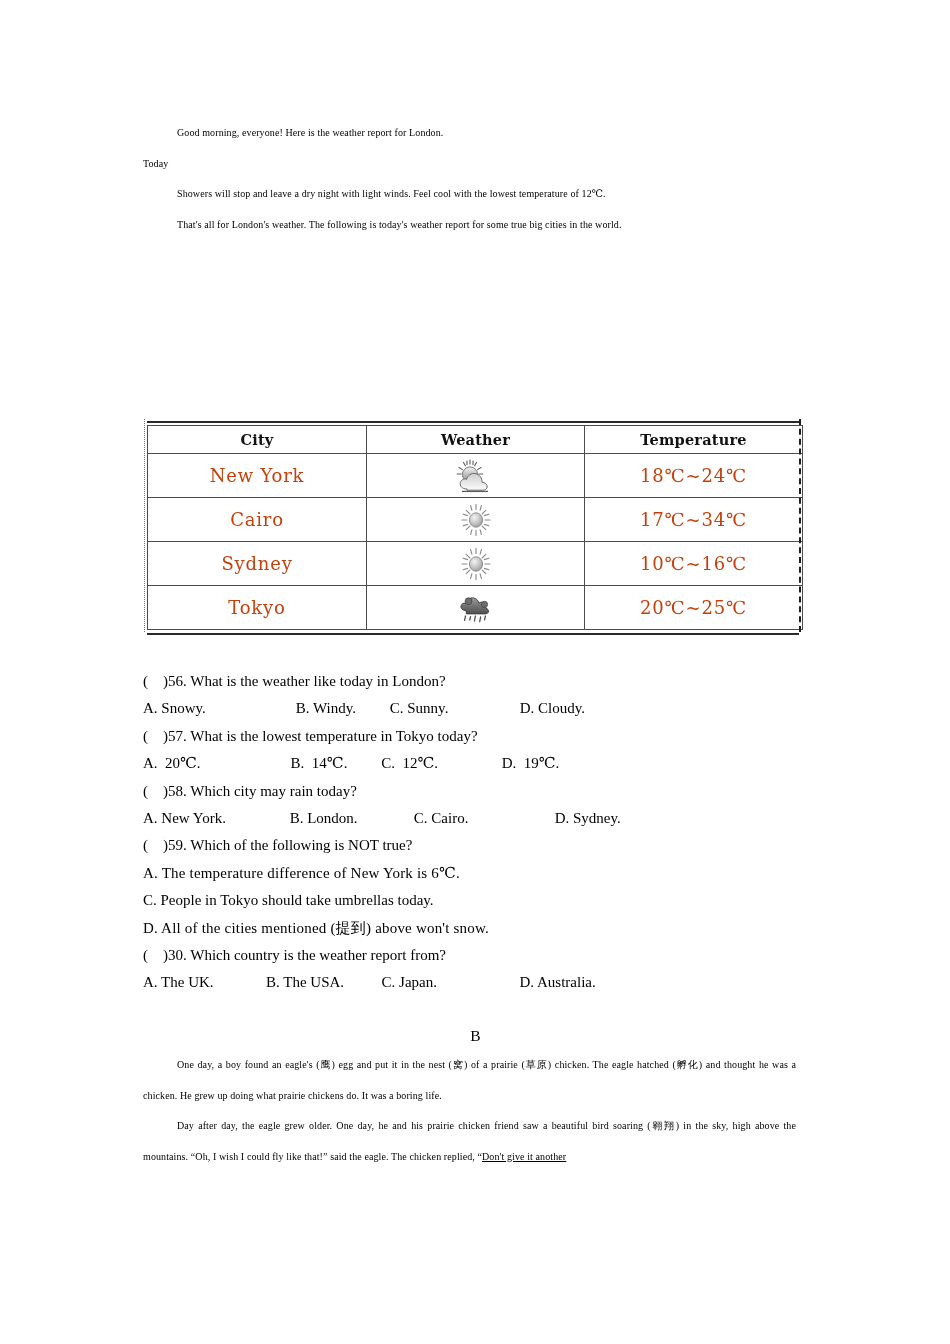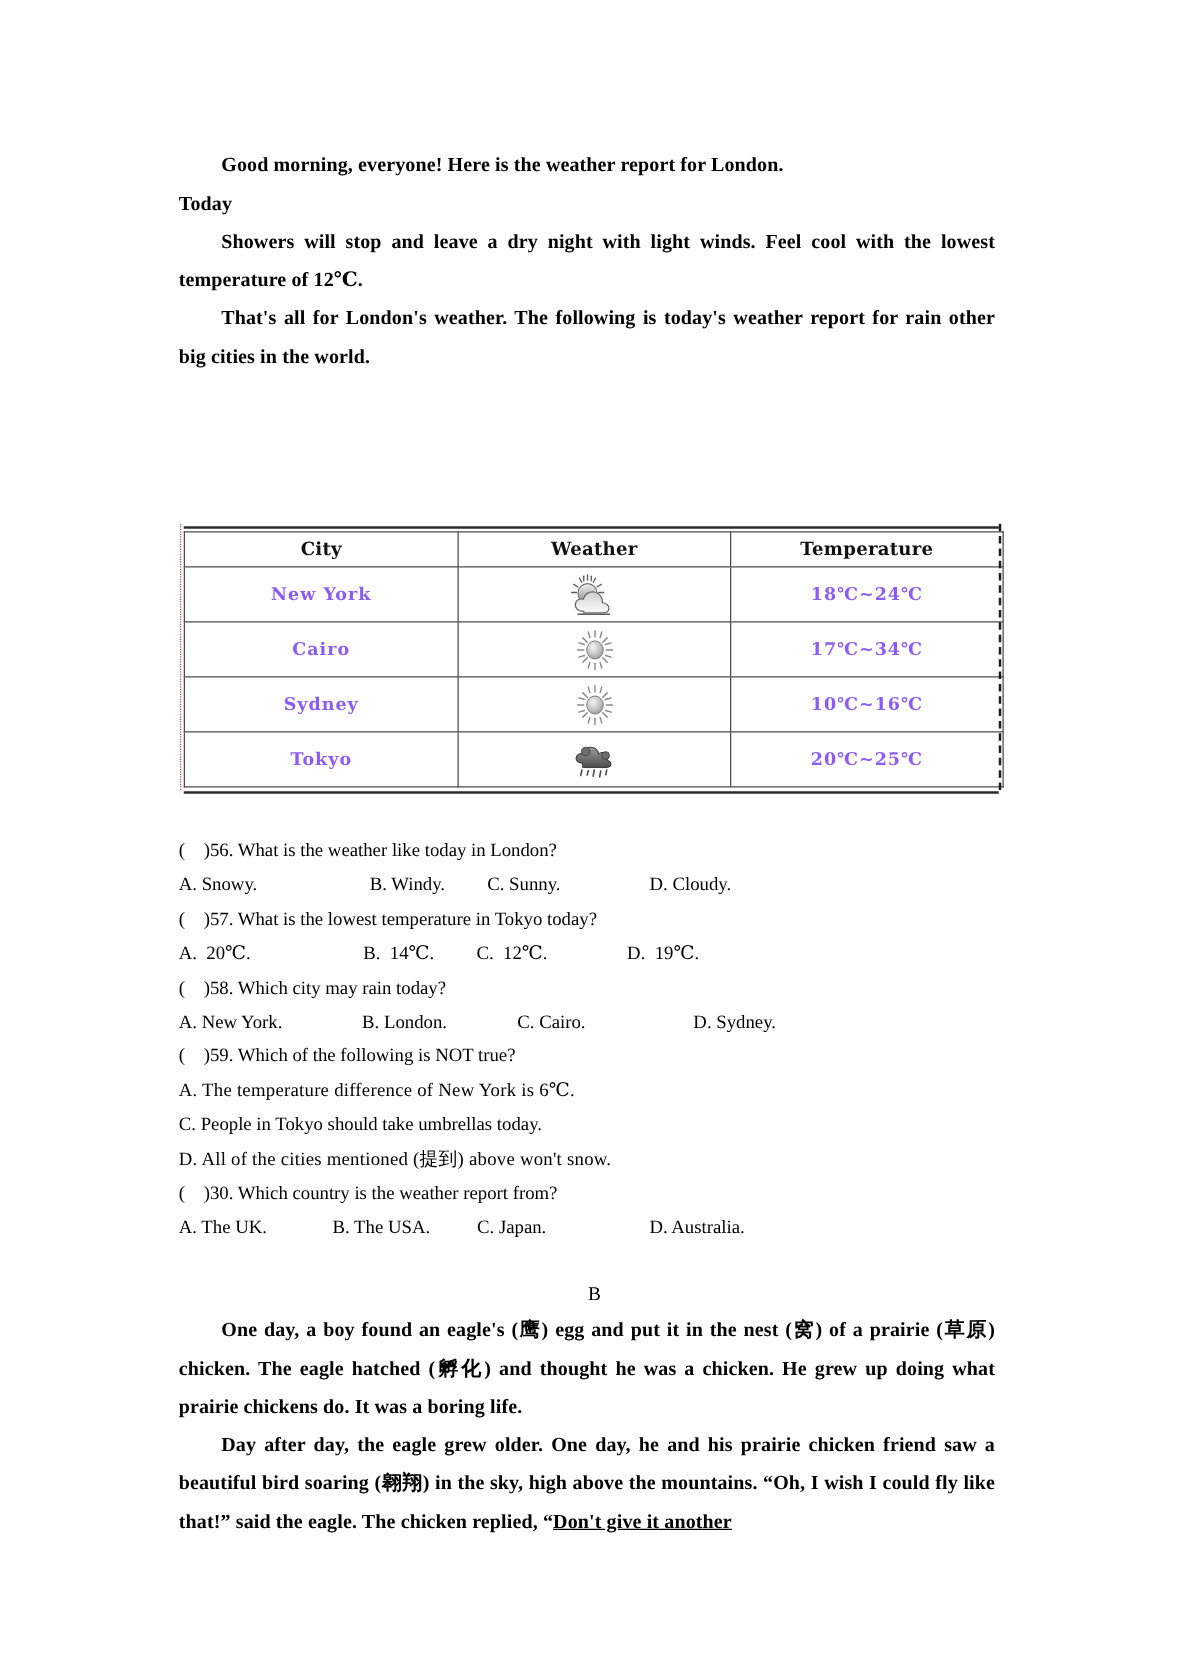--- a/index.html
+++ b/index.html
@@ -27,26 +27,25 @@
   .content {
     position: absolute;
     left: 143px;
     top: 118px;
     width: 665px;
   }
 
   
   p.para {
     margin: 0 12px 0 0;
-    font-size: 16px;
+    font-size: 10px;
     line-height: 30.5px;
     text-align: justify;
     text-justify: inter-word;
     letter-spacing: 0.1px;
-    font-weight: bold;
   }
   p.indent { text-indent: 34px; }
   p.flush  { text-indent: 0; }
 
   
   .jz {
     display: block;
     text-align: justify;
     text-align-last: left;
   }
@@ -80,23 +79,23 @@
   }
   table.wx thead th {
     height: 27px;
     font-size: 14.5px;
     font-weight: bold;
     letter-spacing: 0.2px;
     color: #111;
   }
   table.wx tbody td {
     height: 43px;
-    font-size: 14px;
-    font-weight: bold;
-    color: #8b5cf6;
+    font-size: 18px;
+    font-weight: normal;
+    color: #c2410c;
     letter-spacing: 0.8px;
   }
   .col-city  { width: 218px; }
   .col-wx    { width: 217px; }
   .col-temp  { width: 217px; }
 
   .temp-cell { letter-spacing: 0.4px; font-size: 13.8px; }
 
   
   .tbl-top-rule, .tbl-bot-rule {
@@ -177,21 +176,21 @@
   <div class="content">
 
     <p class="para indent">Good morning, everyone! Here is the weather report for London.</p>
 
     <p class="para flush label-line">Today</p>
 
 
 
     <p class="para indent jz">Showers will stop and leave a dry night with light winds. Feel cool with the lowest temperature of 12℃.</p>
 
-    <p class="para indent jz">That's all for London's weather. The following is today's weather report for rain other big cities in the world.</p>
+    <p class="para indent jz">That's all for London's weather. The following is today's weather report for some true big cities in the world.</p>
   </div>
 
   <div class="table-wrap">
     <div class="tbl-top-rule"></div>
     <div class="tbl-bot-rule"></div>
     <div class="dash-left"></div>
     <div class="dash-right"></div>
 
     <table class="wx">
       <thead>

